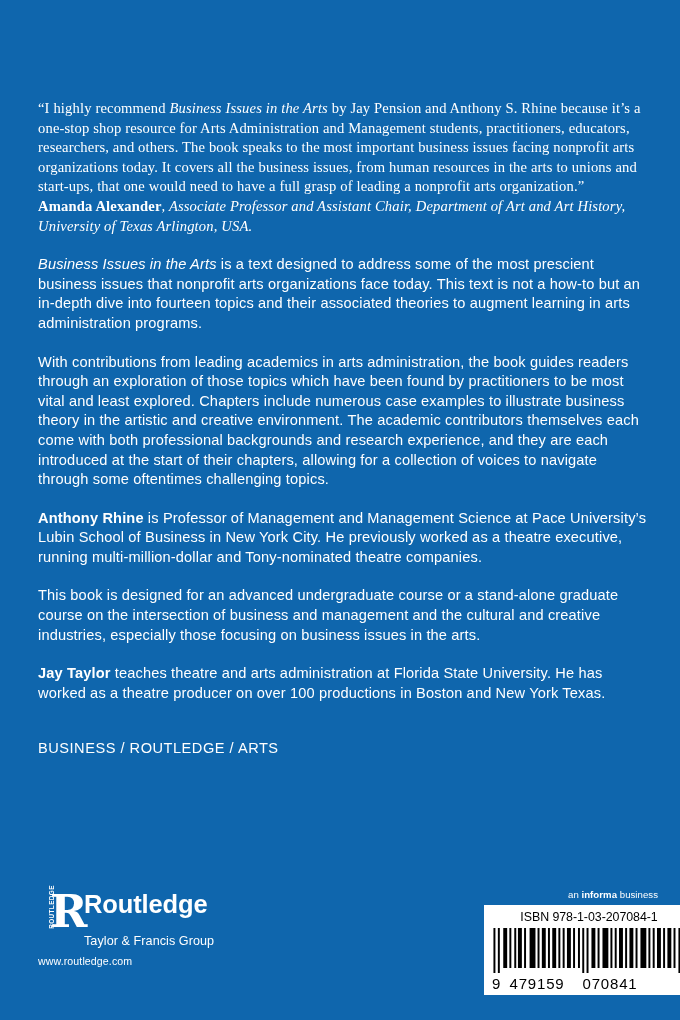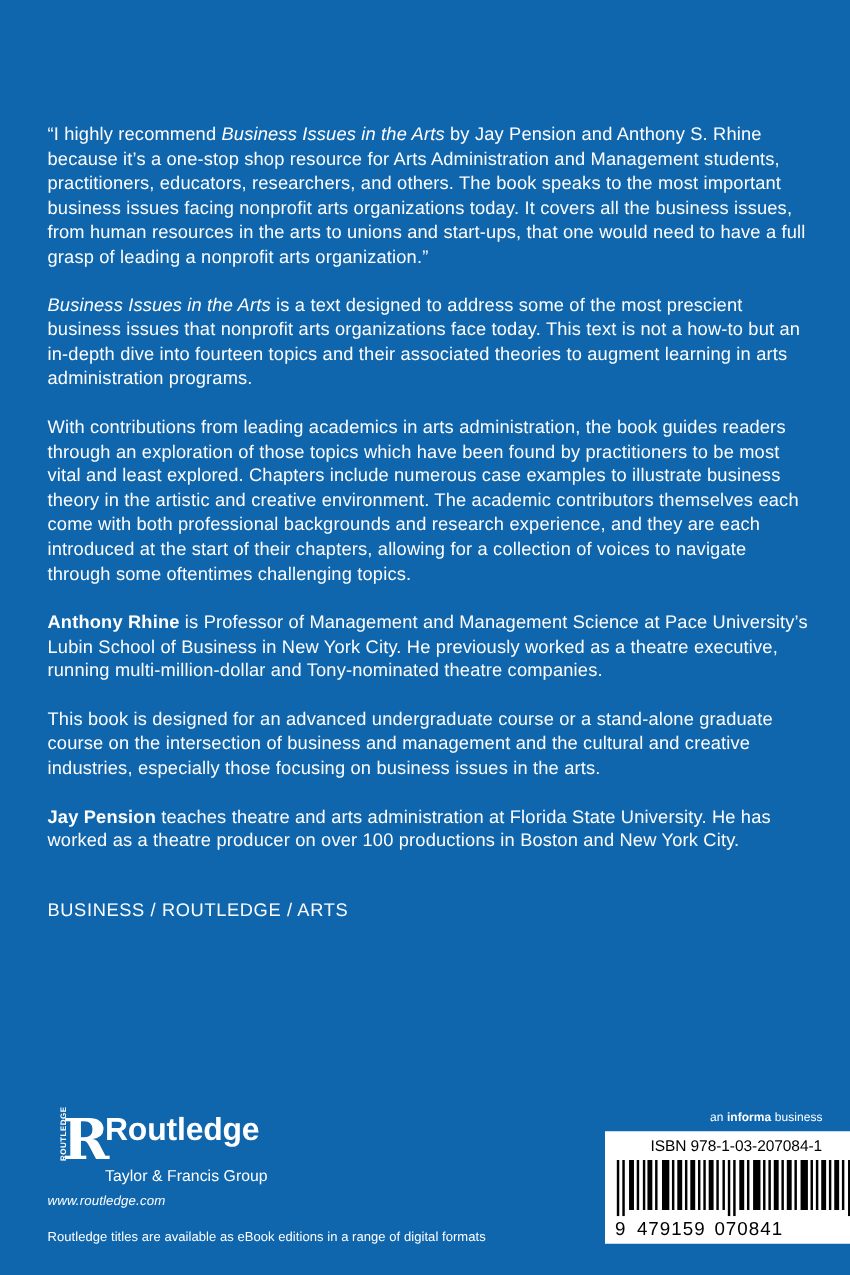--- a/index.html
+++ b/index.html
@@ -38,21 +38,21 @@
     margin-bottom: 19px;
   }
 
   p.body-text:last-child { margin-bottom: 0; }
 
   .ital { font-style: italic; }
   .bold { font-weight: bold; }
   .attrib { font-style: italic; }
 
   .quote-block { margin-bottom: 19px; }
-  .quote-block p.body-text { margin-bottom: 0; }
+  .quote-block p.body-text { margin-bottom: 0; font-family: Liberation Serif, serif; }
 
   .category {
     font-size: 14.6px;
     line-height: 19.6px;
     letter-spacing: 0.035em;
     margin-top: 36px;
   }
 
   
   .footer {
@@ -124,21 +124,20 @@
     color: #ffffff;
     margin-top: 17px;
   }
 
   .logo-url {
     font-size: 10.6px;
     line-height: 12px;
     color: #ffffff;
     margin-top: 7px;
     letter-spacing: 0.01em;
-    font-style: italic;
   }
 
   .ebook-line {
     position: absolute;
     left: 38px;
     bottom: 23px;
     font-size: 10.4px;
     line-height: 12px;
     color: #ffffff;
     letter-spacing: 0.005em;
@@ -201,63 +200,63 @@
   }
 
   .bd-group {
     font-size: 15px;
     line-height: 16px;
     color: #000;
     letter-spacing: 0.055em;
   }
 
   .bd-left { margin-left: 9px; }
-  .bd-right { margin-left: 7px; }
+  .bd-right { margin-left: 18px; }
 </style>
 </head>
 <body>
 
 <div class="cover">
 
   <div class="content">
 
     <div class="quote-block">
       <p class="body-text"><span>“I highly recommend </span><span class="ital">Business Issues in the Arts</span><span> by Jay Pension and Anthony S. Rhine because it’s a one-stop shop resource for Arts Administration and Management students, practitioners, educators, researchers, and others. The book speaks to the most important business issues facing nonprofit arts organizations today. It covers all the business issues, from human resources in the arts to unions and start-ups, that one would need to have a full grasp of leading a nonprofit arts organization.”</span></p>
+      <p class="body-text"><span class="bold">Amanda Alexander</span><span class="attrib">, Associate Professor and Assistant Chair, Department of Art and Art History, University of Texas Arlington, USA.</span></p>
     </div>
 
     <p class="body-text"><span class="ital">Business Issues in the Arts</span><span> is a text designed to address some of the most prescient business issues that nonprofit arts organizations face today. This text is not a how-to but an in-depth dive into fourteen topics and their associated theories to augment learning in arts administration programs.</span></p>
 
     <p class="body-text">With contributions from leading academics in arts administration, the book guides readers through an exploration of those topics which have been found by practitioners to be most vital and least explored. Chapters include numerous case examples to illustrate business theory in the artistic and creative environment. The academic contributors themselves each come with both professional backgrounds and research experience, and they are each introduced at the start of their chapters, allowing for a collection of voices to navigate through some oftentimes challenging topics.</p>
 
     <p class="body-text"><span class="bold">Anthony Rhine</span><span> is Professor of Management and Management Science at Pace University’s Lubin School of Business in New York City. He previously worked as a theatre executive, running multi-million-dollar and Tony-nominated theatre companies.</span></p>
 
     <p class="body-text">This book is designed for an advanced undergraduate course or a stand-alone graduate course on the intersection of business and management and the cultural and creative industries, especially those focusing on business issues in the arts.</p>
 
-    <p class="body-text"><span class="bold">Jay Pension</span><span> teaches theatre and arts administration at Florida State University. He has worked as a theatre producer on over 100 productions in Boston and New York City.</span></p>
+    <p class="body-text"><span class="bold">Jay Taylor</span><span> teaches theatre and arts administration at Florida State University. He has worked as a theatre producer on over 100 productions in Boston and New York Texas.</span></p>
 
     <div class="category">BUSINESS / ROUTLEDGE / ARTS</div>
   </div>
 
   <div class="footer">
 
     <div class="logo-area">
       <div class="logo-row">
         <div class="logo-mark">
           <div class="vert">ROUTLEDGE</div>
           <div class="rglyph">R</div>
         </div>
         <div class="logo-words">
           <div class="logo-name">Routledge</div>
           <div class="logo-sub">Taylor &amp; Francis Group</div>
         </div>
       </div>
       <div class="logo-url">www.routledge.com</div>
     </div>
 
-    <div class="ebook-line">Routledge titles are available as eBook editions in a range of digital formats</div>
 
     <div class="informa"><span>an </span><span class="bold">informa</span><span> business</span></div>
 
     <div class="barcode-panel">
       <div class="isbn-text">ISBN 978-1-03-207084-1</div>
 
       <svg class="bars" viewBox="0 0 160 45" preserveAspectRatio="none">
         <g fill="#000000">
           <rect x="2" y="0" width="1.6" height="45"></rect>
           <rect x="5.6" y="0" width="1.6" height="45"></rect>

